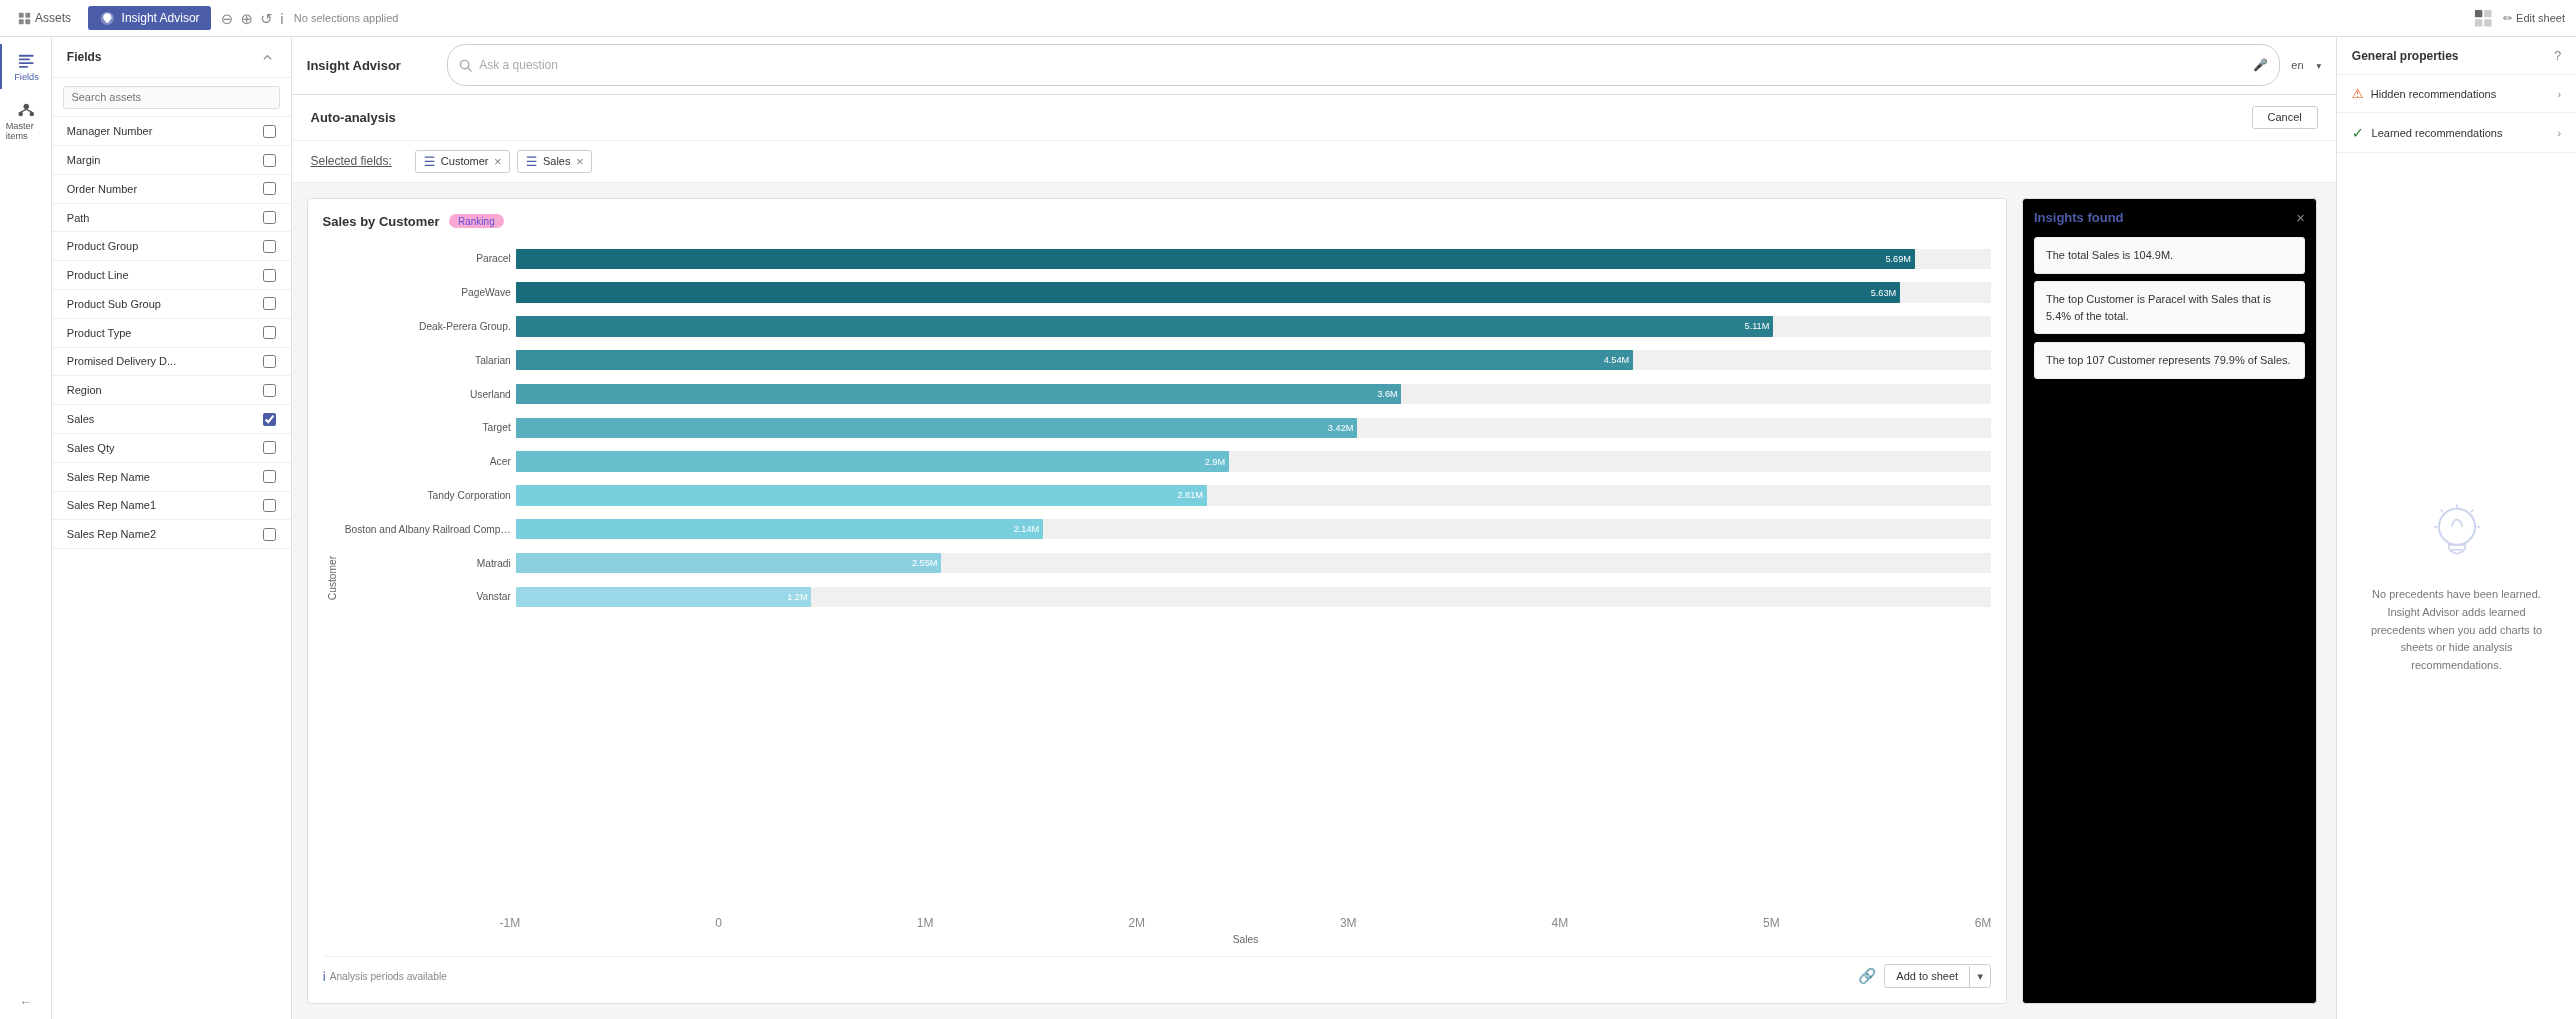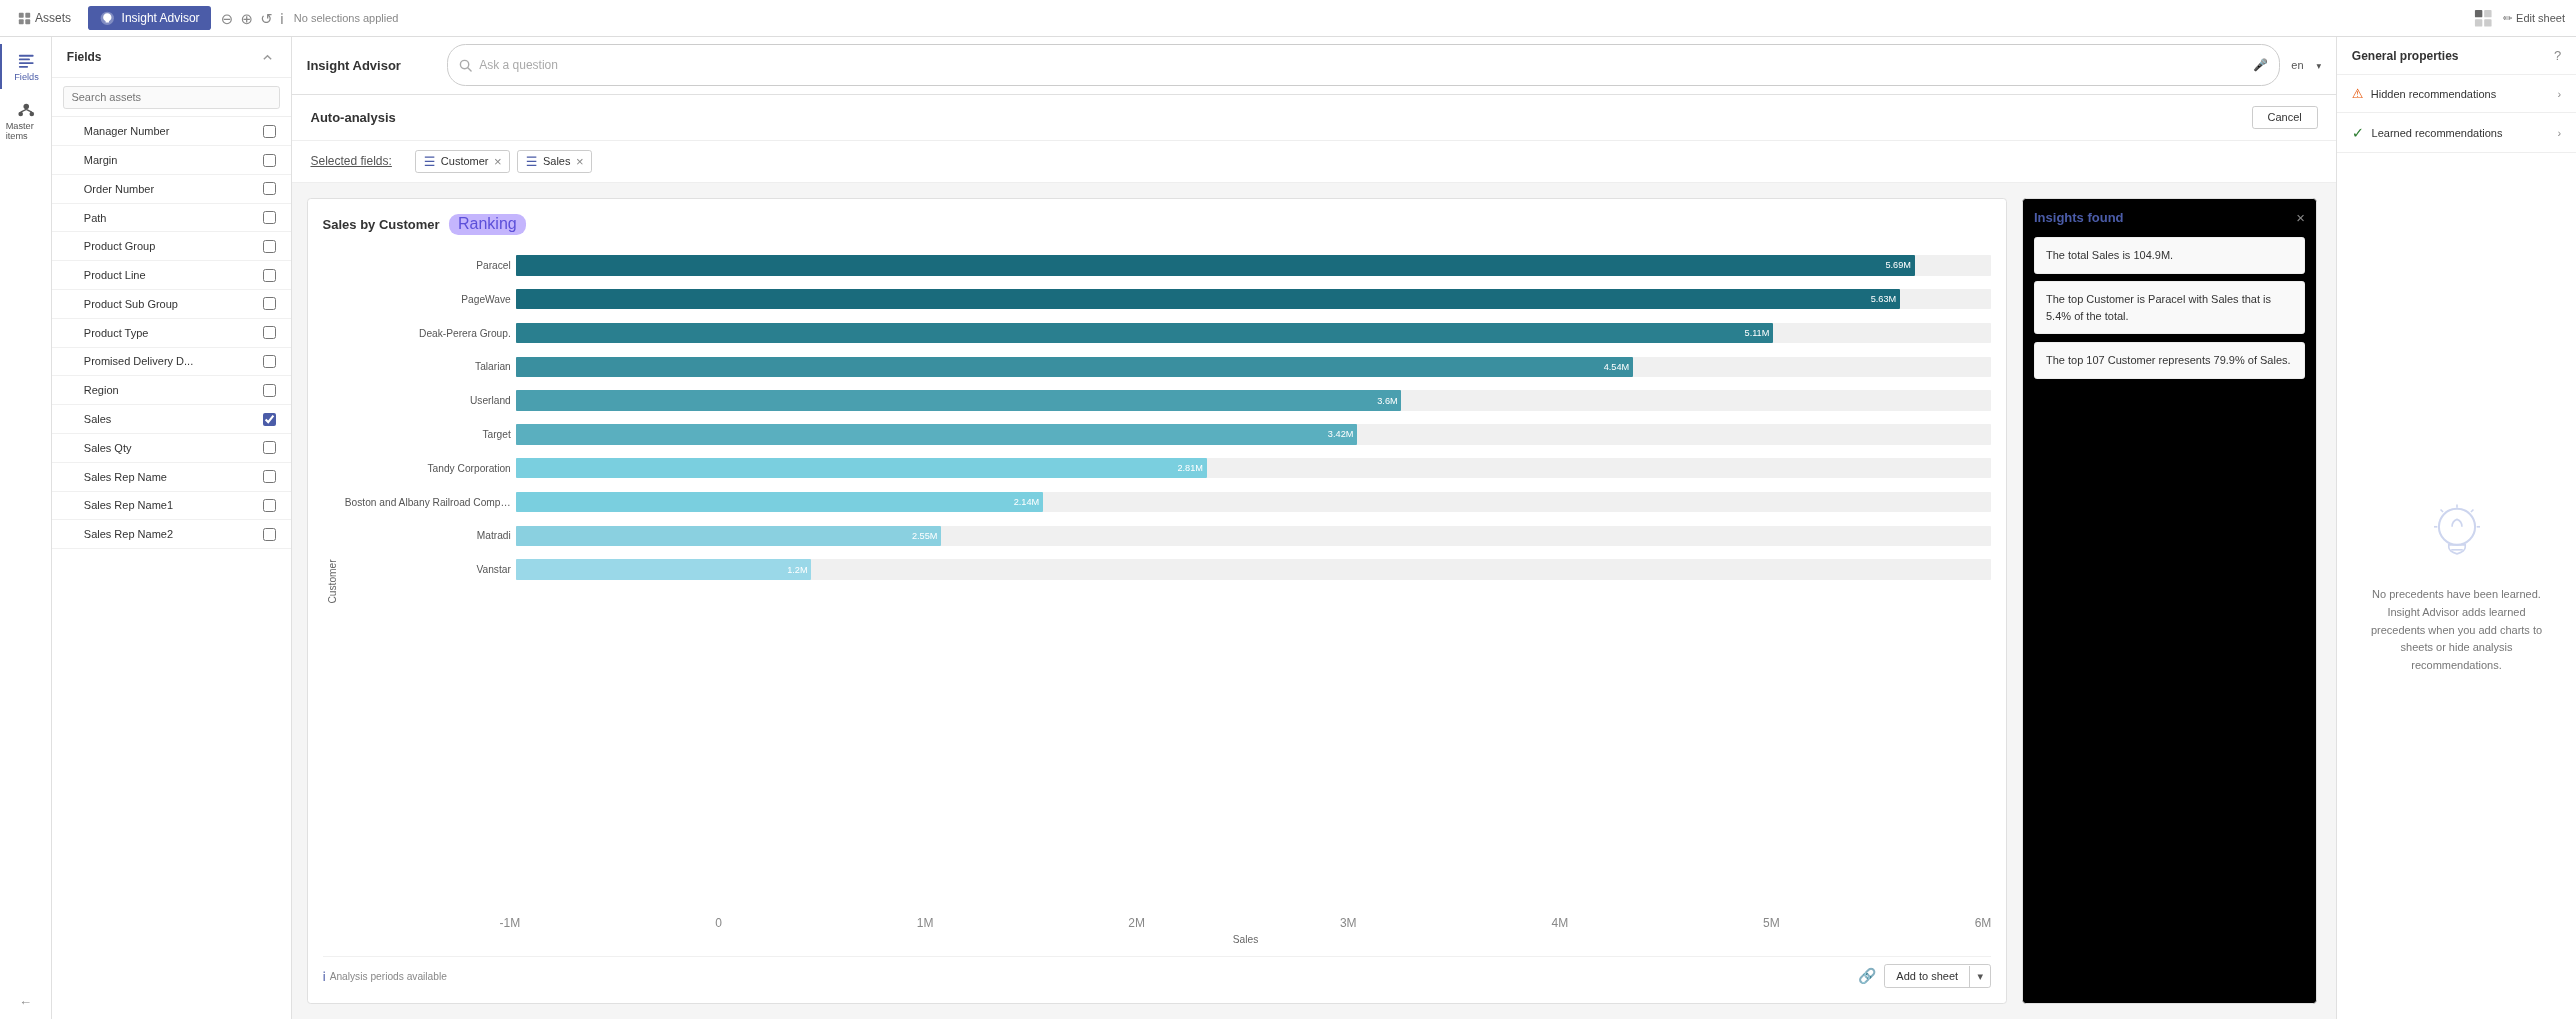--- a/index.html
+++ b/index.html
@@ -51,21 +51,21 @@
     }
     .fields-search input {
       width: 100%; padding: 4.6px 7.4px; border: 0.9px solid #ddd; border-radius: 2.8px;
       font-size: 11px; background: #fafafa;
     }
     .fields-list { flex: 1; overflow-y: auto; }
     .field-item {
       display: flex; align-items: center; justify-content: space-between;
       padding: 7.4px 14.8px; border-bottom: 0.9px solid #f0f0f0; cursor: pointer;
     }
-    .field-item label { font-size: 11px; color: #333; cursor: pointer; flex: 1; margin-left: 17px; }
+    .field-item label { font-size: 11px; color: #333; cursor: pointer; flex: 1; }
     .field-item input[type=checkbox] { width: 13px; height: 13px; cursor: pointer; accent-color: #4b5ca8; }
     .field-item input[type=checkbox]:checked { accent-color: #4b5ca8; }
     .scroll-indicator {
       display: flex; flex-direction: column; justify-content: center; align-items: center;
       padding: 3.7px; cursor: pointer;
     }
     .scroll-indicator svg { color: #888; }
 
     
     .main-content {
@@ -119,22 +119,22 @@
 
     
     .chart-panel {
       flex: 1; background: #fff; border: 0.9px solid #e0e0e0; border-radius: 3.7px;
       display: flex; flex-direction: column; padding: 14.8px; position: relative;
       max-width: calc(100% - 314px);
     }
     .chart-header { display: flex; align-items: center; gap: 9.2px; margin-bottom: 14.8px; }
     .chart-title { font-size: 13px; font-weight: 600; }
     .ranking-badge {
-      background: #c4b5fd; color: #5c4fd9; border-radius: 9.2px;
-      padding: 1.8px 9.2px; font-size: 16px; font-weight: 500;
+      background: #f9a8d4; color: #5c4fd9; border-radius: 9.2px;
+      padding: 1.8px 9.2px; font-size: 10px; font-weight: 500;
     }
 
     
     .bar-chart-wrap { flex: 1; display: flex; flex-direction: column; }
     .bar-chart-area {
       flex: 1; display: flex; position: relative;
     }
     .y-axis-label {
       writing-mode: vertical-rl; transform: rotate(180deg);
       font-size: 10.2px; color: #666; display: flex; align-items: center; justify-content: center;
@@ -449,20 +449,28 @@
                       <div class="bar-fill" style="width: 60%; background: rgb(74, 159, 175);">
                         <span class="bar-value">3.6M</span>
                       </div>
                     </div>
                   </div>
                   <div class="bar-row">
                     <div class="bar-label">Target</div>
                     <div class="bar-track">
                       <div class="bar-fill" style="width: 57%; background: rgb(90, 175, 191);">
                         <span class="bar-value">3.42M</span>
+                      </div>
+                    </div>
+                  </div>
+                  <div class="bar-row">
+                    <div class="bar-label">Acer</div>
+                    <div class="bar-track">
+                      <div class="bar-fill" style="width: 48.3%; background: rgb(106, 191, 207);">
+                        <span class="bar-value">2.9M</span>
                       </div>
                     </div>
                   </div>
                   <div class="bar-row">
                     <div class="bar-label">Tandy Corporation</div>
                     <div class="bar-track">
                       <div class="bar-fill" style="width: 46.8%; background: rgb(122, 207, 223);">
                         <span class="bar-value">2.81M</span>
                       </div>
                     </div>

